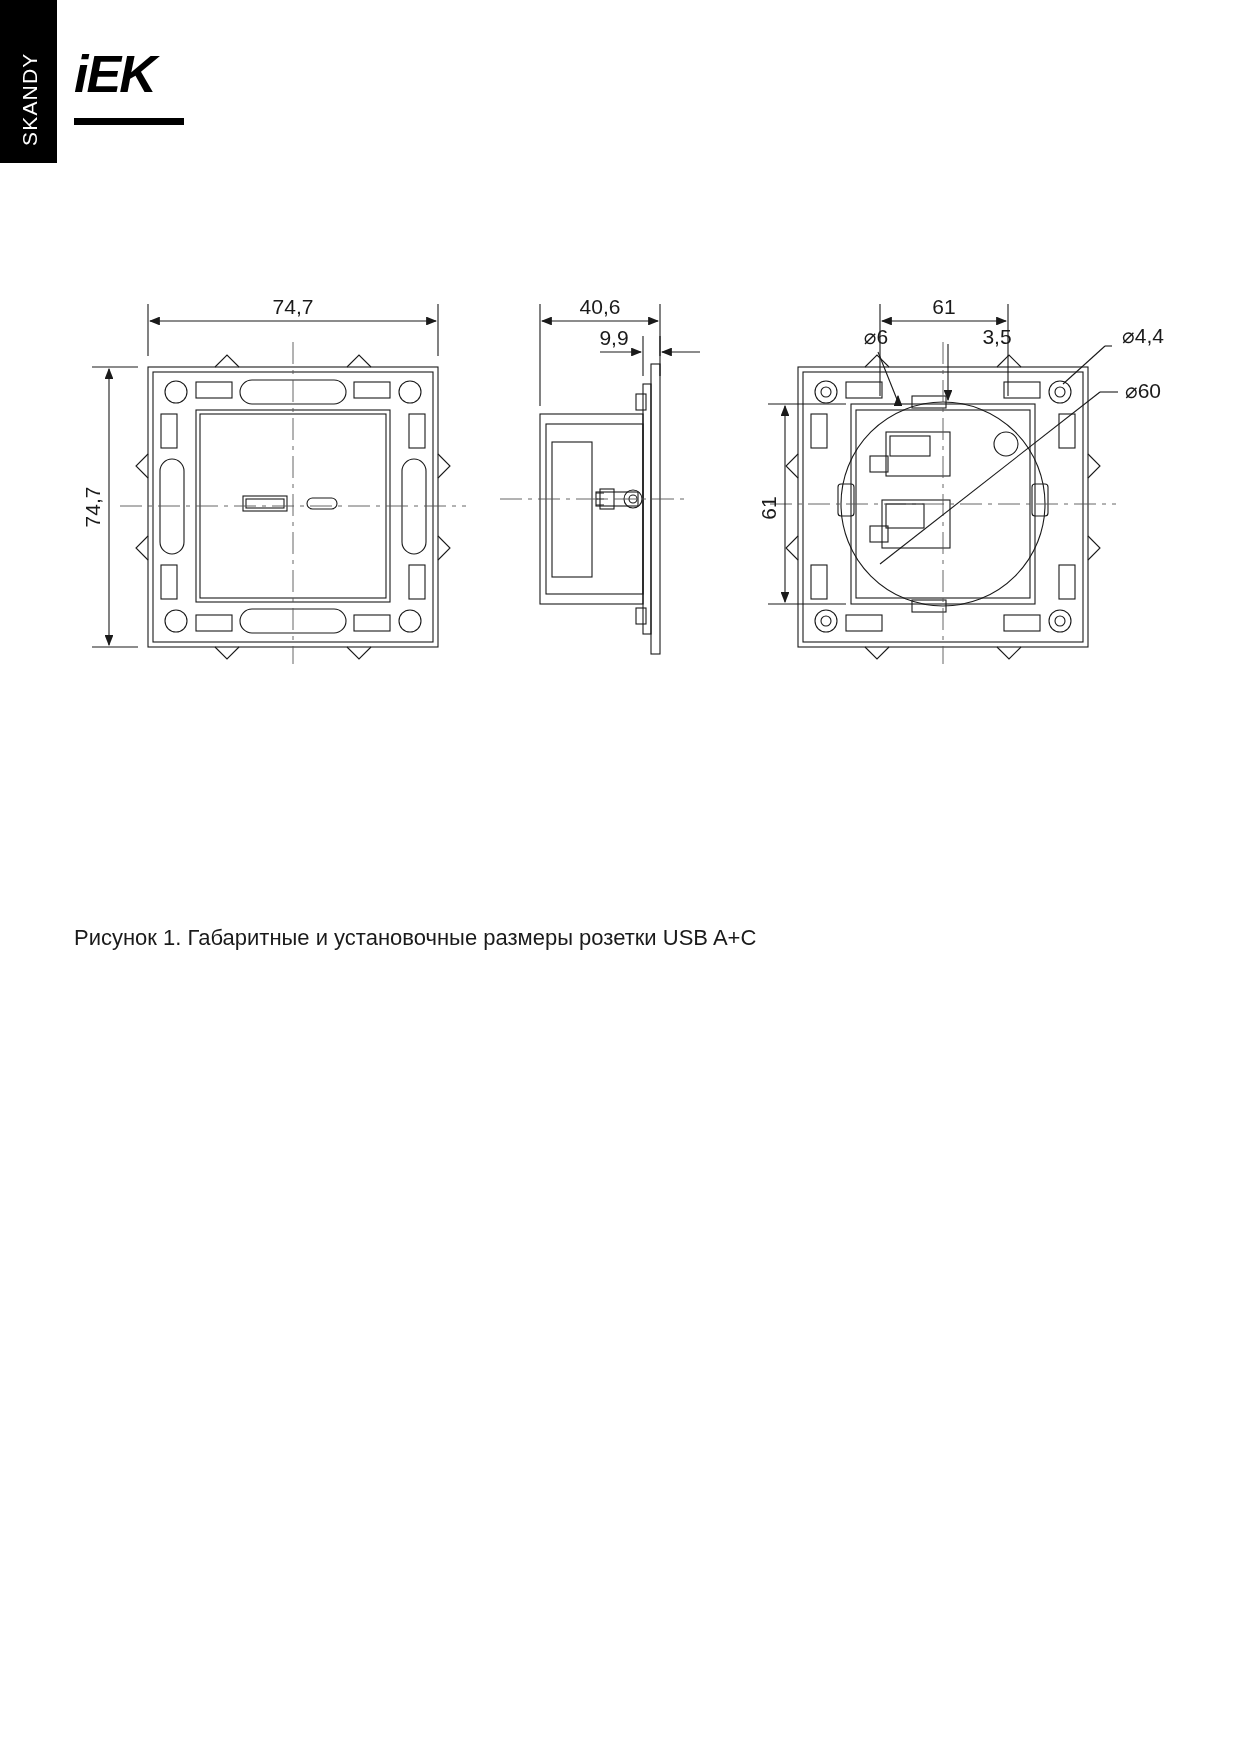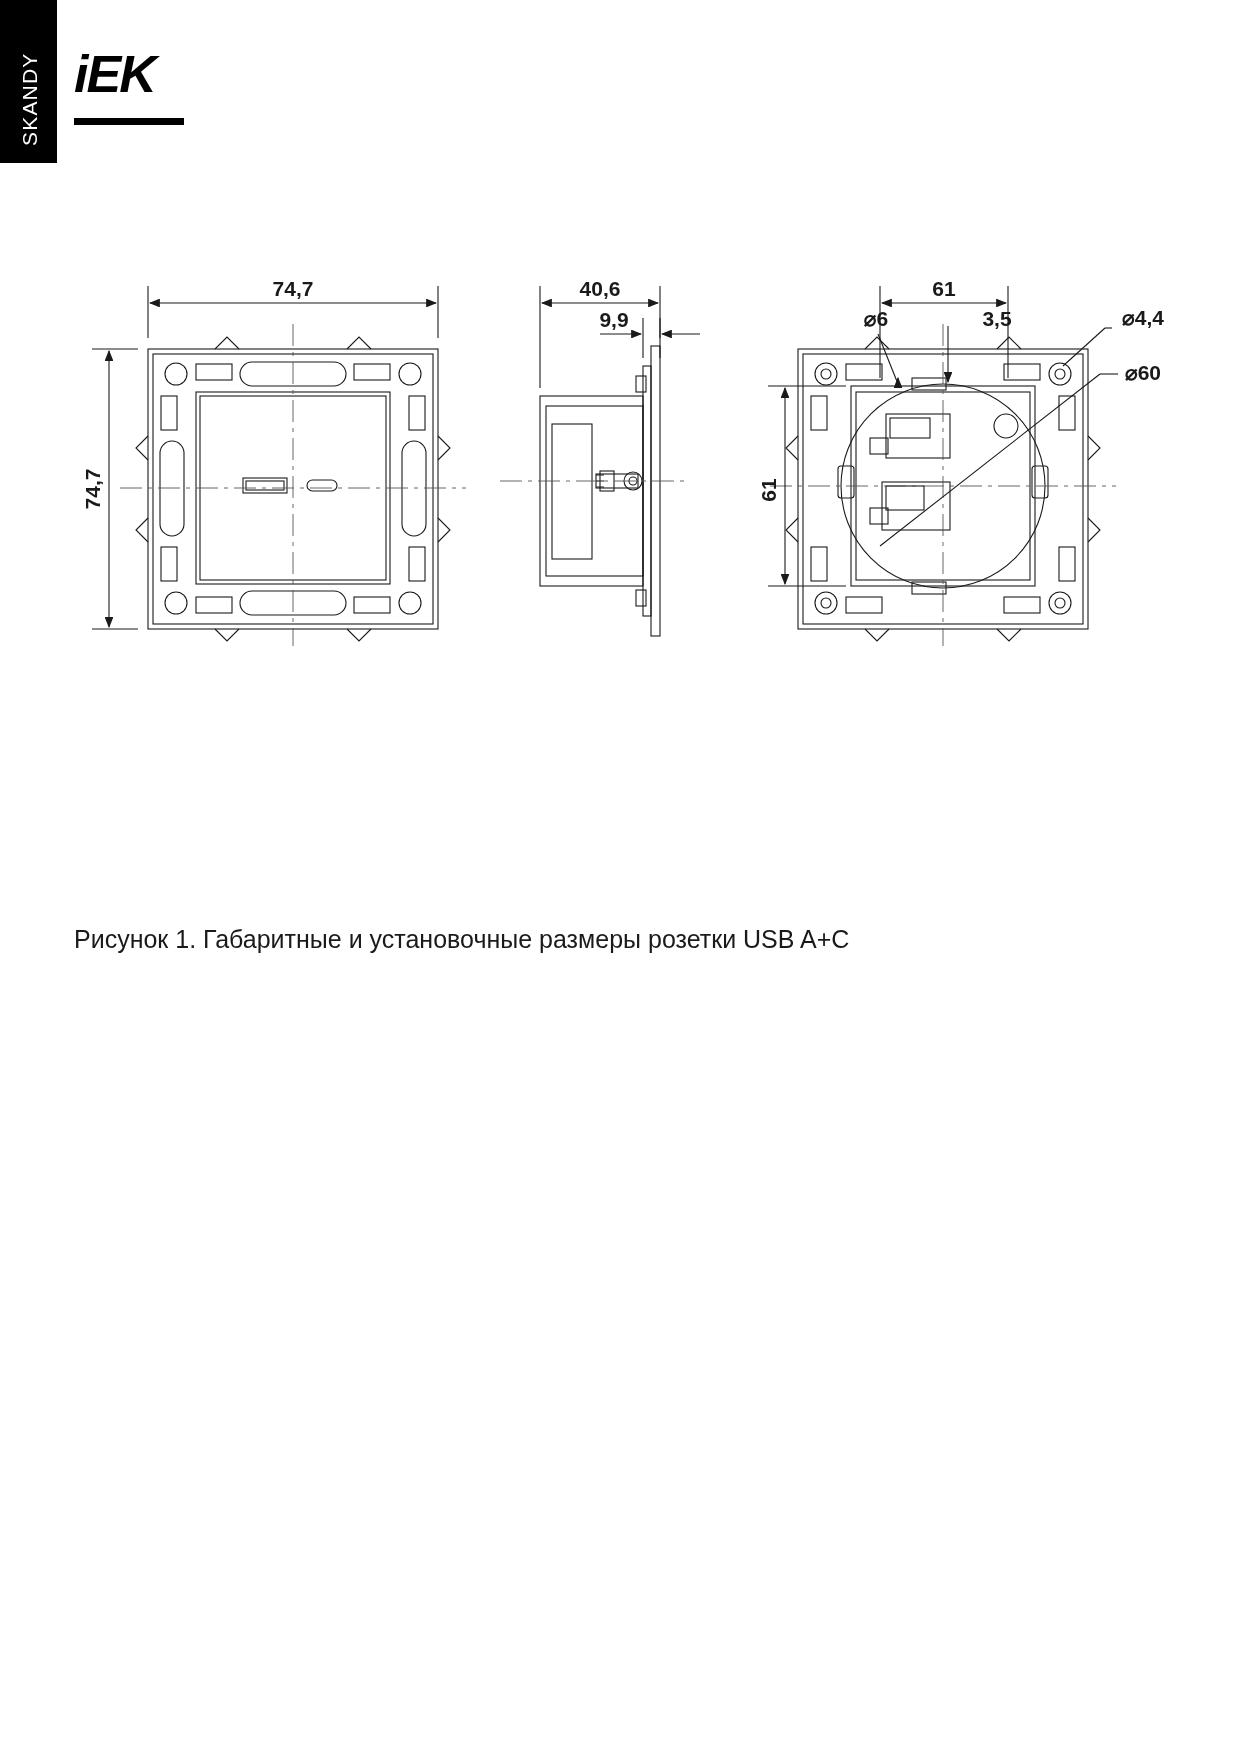--- a/index.html
+++ b/index.html
@@ -61,33 +61,32 @@
     top: 118px;
     width: 110px;
     height: 7px;
     background: #000000;
   }
 
   
   .drawing {
     position: absolute;
     left: 0;
-    top: 246px;
+    top: 264px;
     width: 1239px;
     height: 400px;
-    font-weight: bold;
   }
   .drawing svg { display: block; }
 
   
   .caption {
     position: absolute;
     left: 74px;
     top: 925px;
-    font-size: 25px;
+    font-size: 22px;
     color: #1a1a1a;
     font-family: "Liberation Sans", sans-serif;
     white-space: nowrap;
   }
 </style>
 </head>
 <body>
 
 <div class="header">
   <div class="brand-block">

